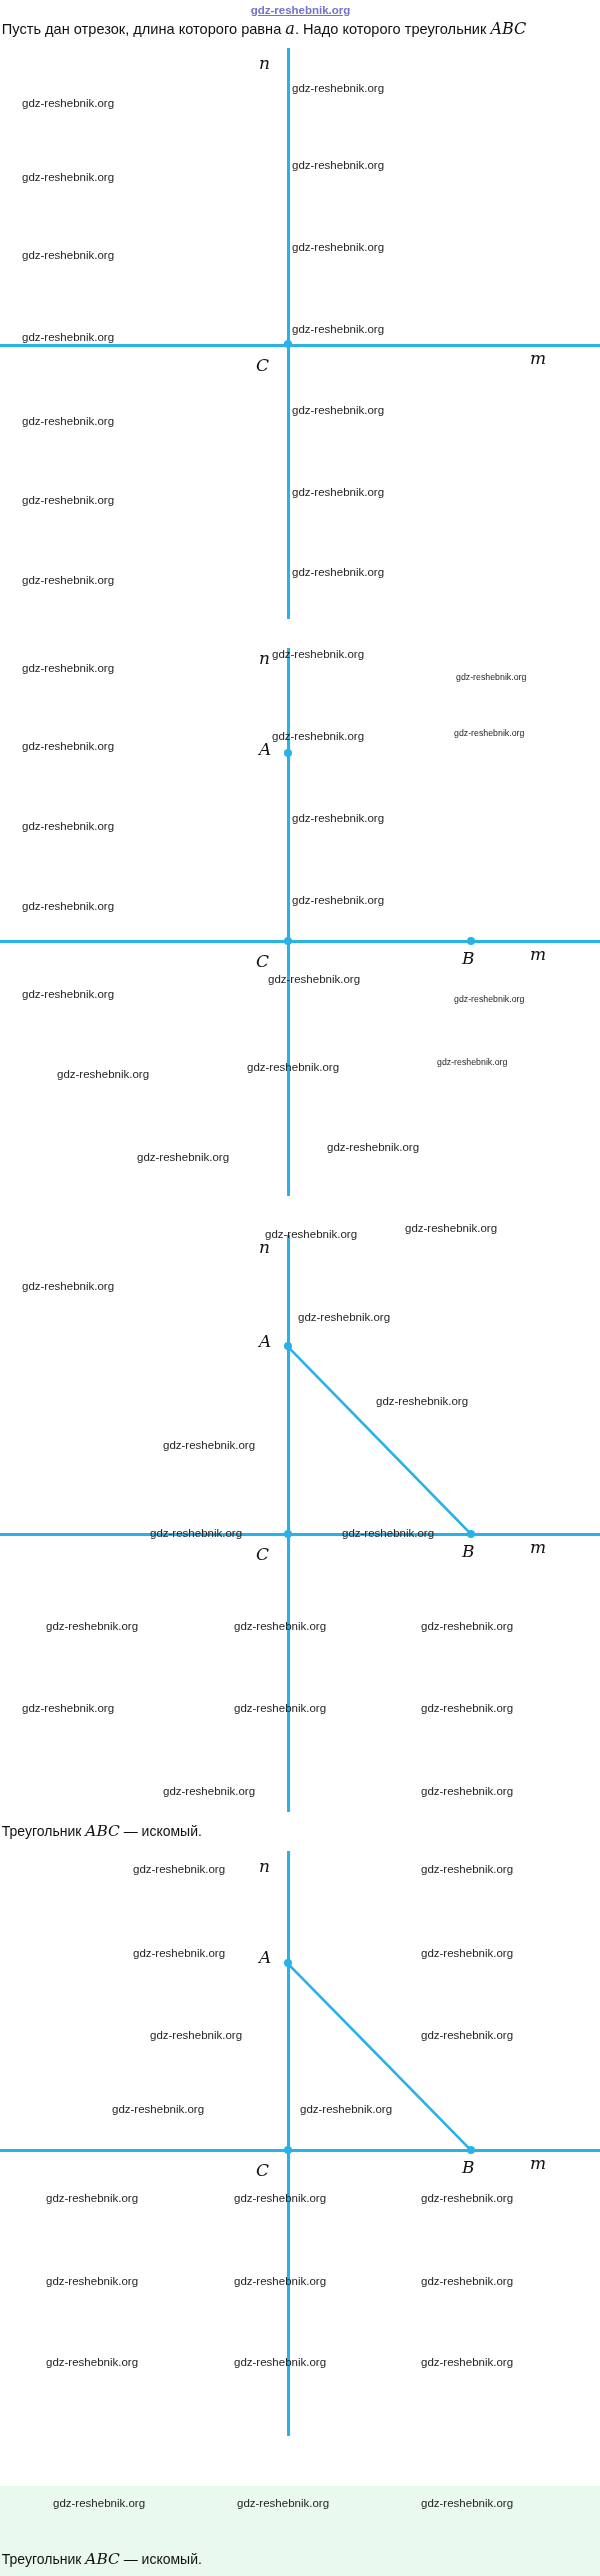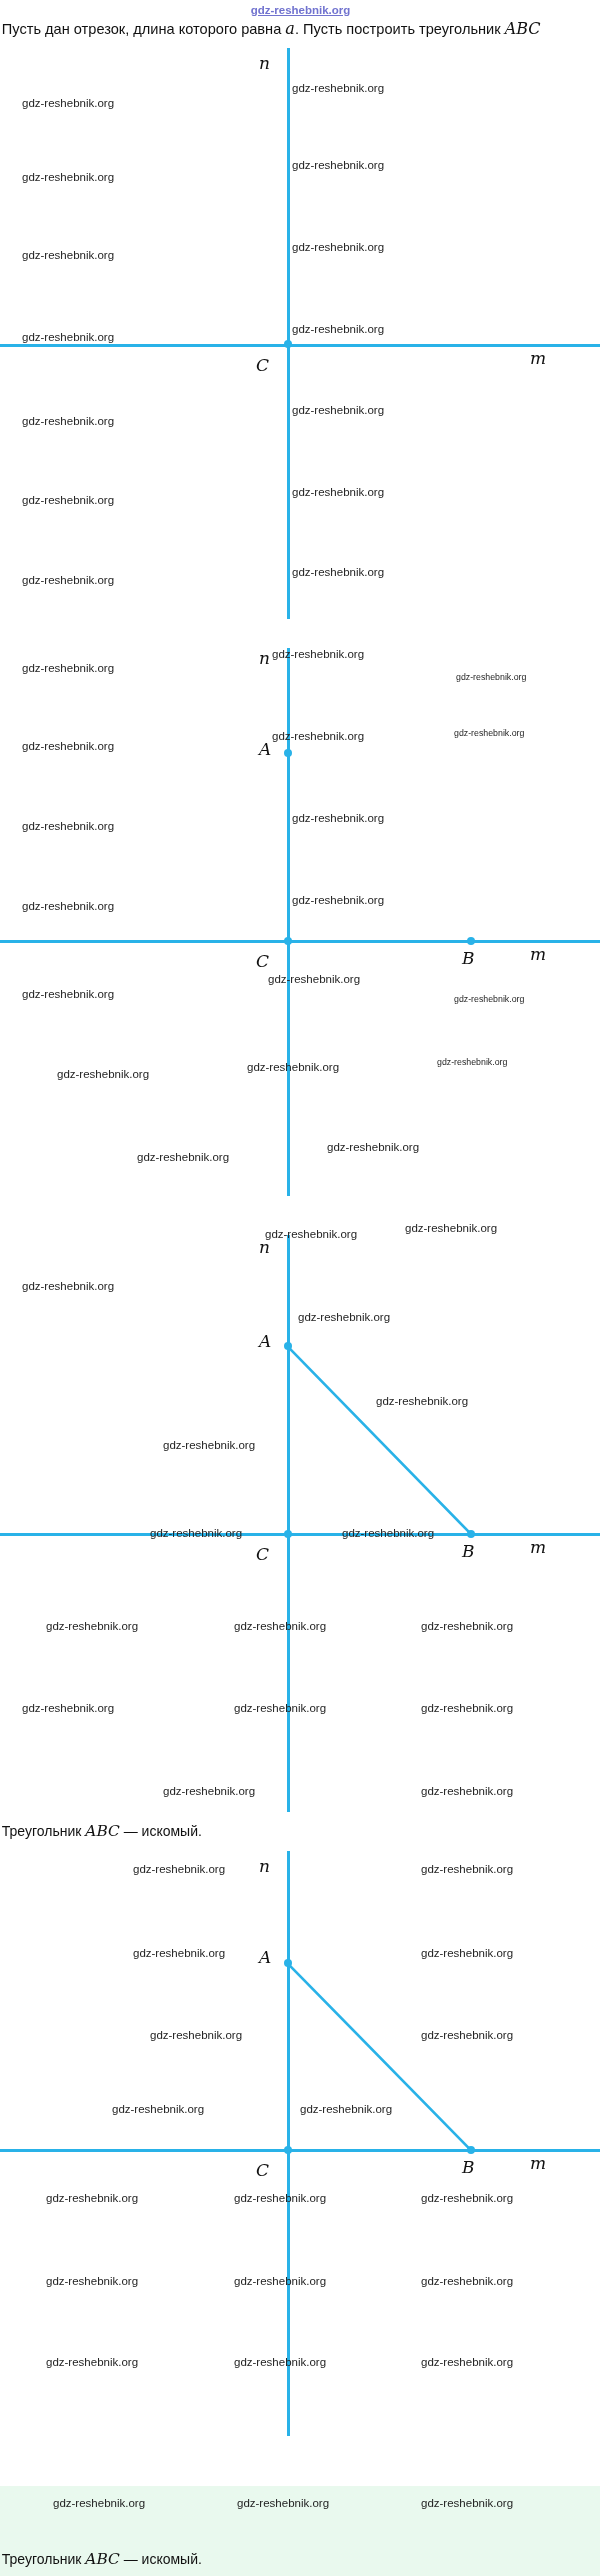--- a/index.html
+++ b/index.html
@@ -29,21 +29,21 @@
   .hyp line { stroke:var(--accent,#29b2e8); stroke-width:3; stroke-linecap:round; }
   .footer-band { position:absolute; left:0; top:2486px; width:601px; height:90px; background:var(--footer-background,#e9f9ee); }
 </style>
 </head>
 <body>
 
 <div class="page">
 
   <a class="site-link" href="#">gdz-reshebnik.org</a>
 
-  <p class="problem"><span>Пусть дан отрезок, длина которого равна </span><span class="math">a</span><span>. Пусть построить треугольник </span><span class="math">ABC</span></p>
+  <p class="problem"><span>Пусть дан отрезок, длина которого равна </span><span class="math">a</span><span>. Надо которого треугольник </span><span class="math">ABC</span></p>
 
   <div class="footer-band"></div>
 
   <div class="layer">
     <span class="vline" style="left:287px;top:48px;height:571px"></span>
     <span class="hline" style="left:0;top:344px;width:601px"></span>
     <span class="dot" style="left:284px;top:340px"></span>
     <span class="lbl" style="left:259px;top:55px">n</span>
     <span class="lbl" style="left:530px;top:350px">m</span>
     <span class="lbl" style="left:256px;top:357px">C</span>

